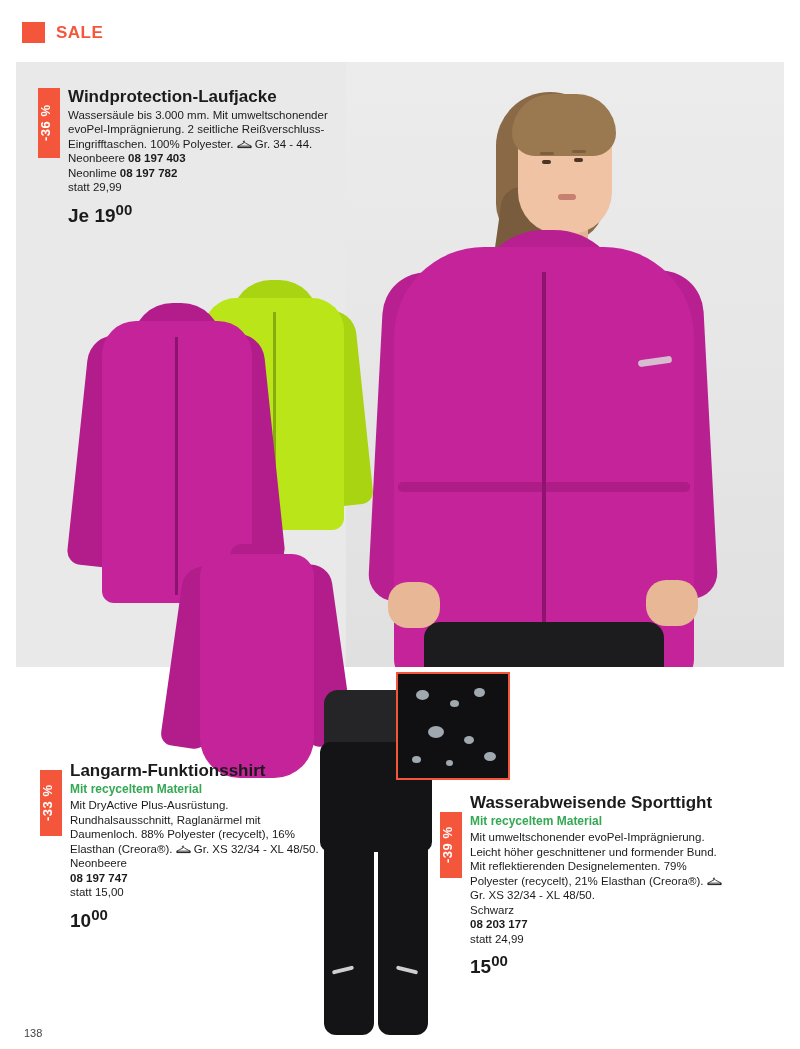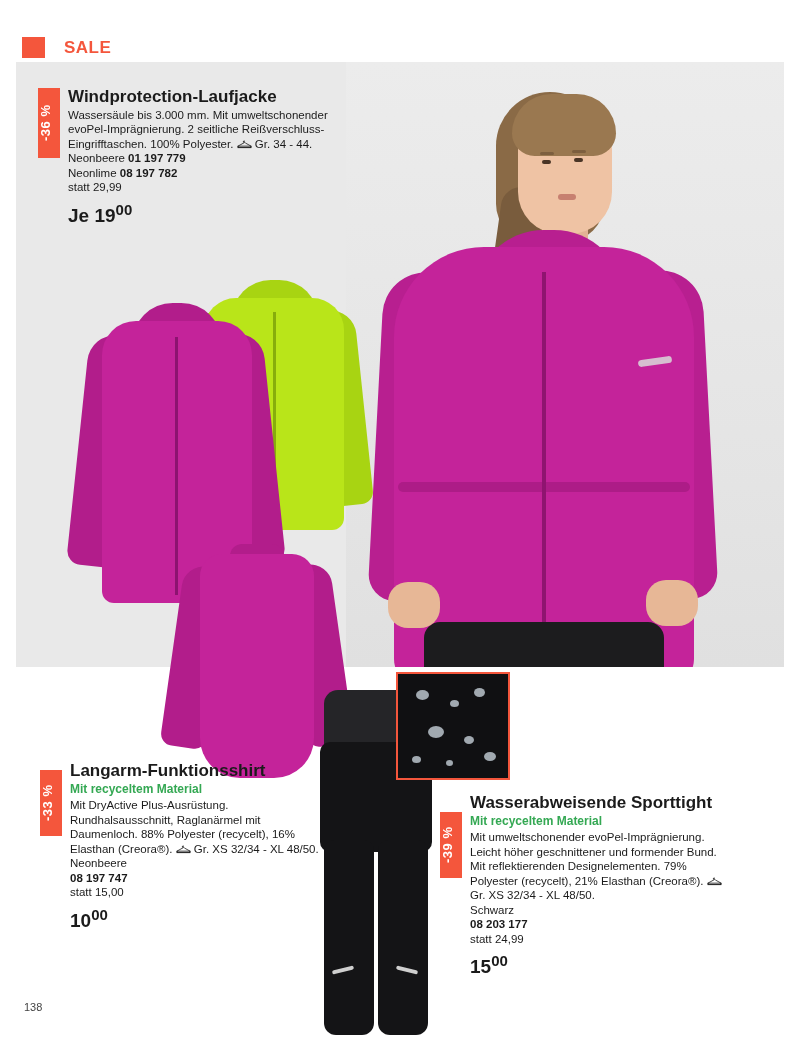--- a/index.html
+++ b/index.html
@@ -16,22 +16,21 @@
     overflow: hidden;
   }
 
   
   .header {
     position: absolute;
     top: 22px;
     left: 22px;
     display: flex;
     align-items: center;
-    gap: 19px;
-    margin-top: 15px;
+    gap: 11px;
   }
   .header .tab {
     width: 23px;
     height: 21px;
     background: #f4563c;
   }
   .header .sale-text {
     font-size: 17px;
     font-weight: bold;
     color: #f4563c;
@@ -542,21 +541,21 @@
   .block-tight {
     position: absolute;
     left: 470px;
     top: 796px;
     width: 260px;
   }
 
   .page-number {
     position: absolute;
     left: 24px;
-    bottom: 36px;
+    bottom: 10px;
     font-size: 11px;
     color: #444;
   }
 </style>
 </head>
 <body>
 
 <div class="header">
   <div class="tab"></div>
   <div class="sale-text">SALE</div>
@@ -613,21 +612,21 @@
     <span class="hanger">
       <svg width="15" height="9" viewBox="0 0 15 9">
           <path d="M7.5 0.8a1.3 1.3 0 0 0-1.3 1.3h0.9a0.4 0.4 0 1 1 0.6 0.35L1 6.1v1.3h13V6.1L8.3 2.95" fill="none" stroke="#1b1b1b" stroke-width="0.8"></path>
           <rect x="1" y="6.1" width="13" height="1.6" fill="none" stroke="#1b1b1b" stroke-width="0.8"></rect>
         </svg>
     </span>
     <span>Gr. 34 - 44.</span>
   </p>
   <p>
     <span>Neonbeere</span>
-    <span class="bold">01 197 779</span>
+    <span class="bold">08 197 403</span>
   </p>
   <p>
     <span>Neonlime</span>
     <span class="bold">08 197 782</span>
   </p>
   <p class="statt">statt 29,99</p>
   <div class="price-big">
     <span>Je</span>
     <span>19</span><span class="sup">00</span>
   </div>

